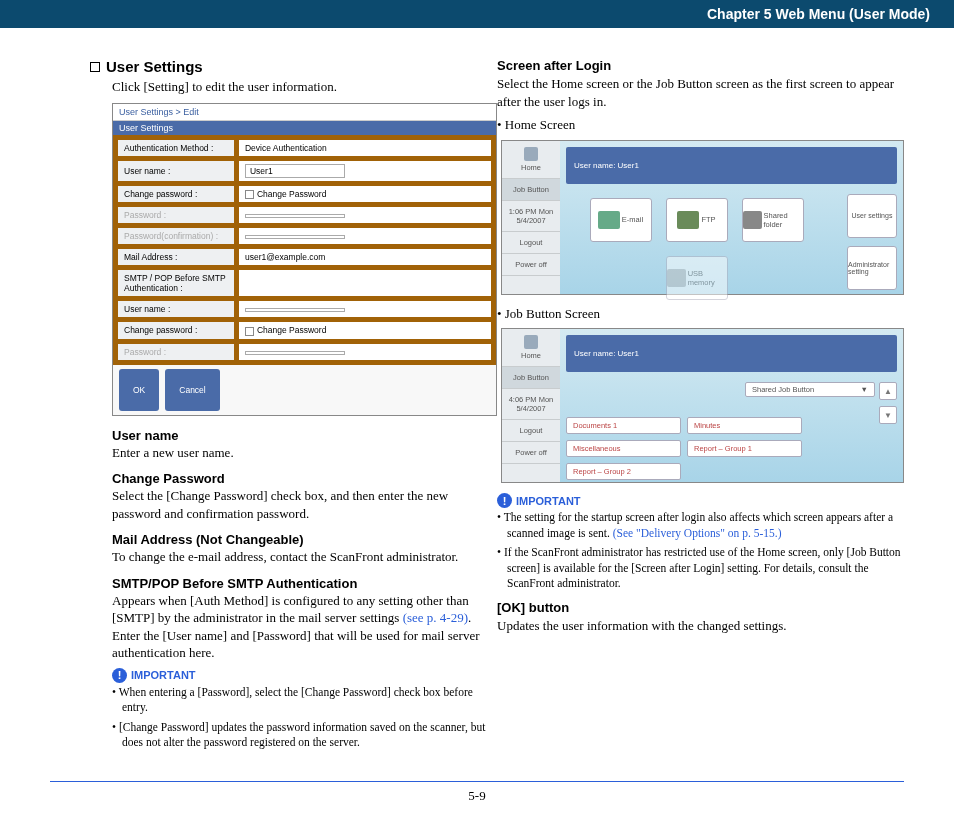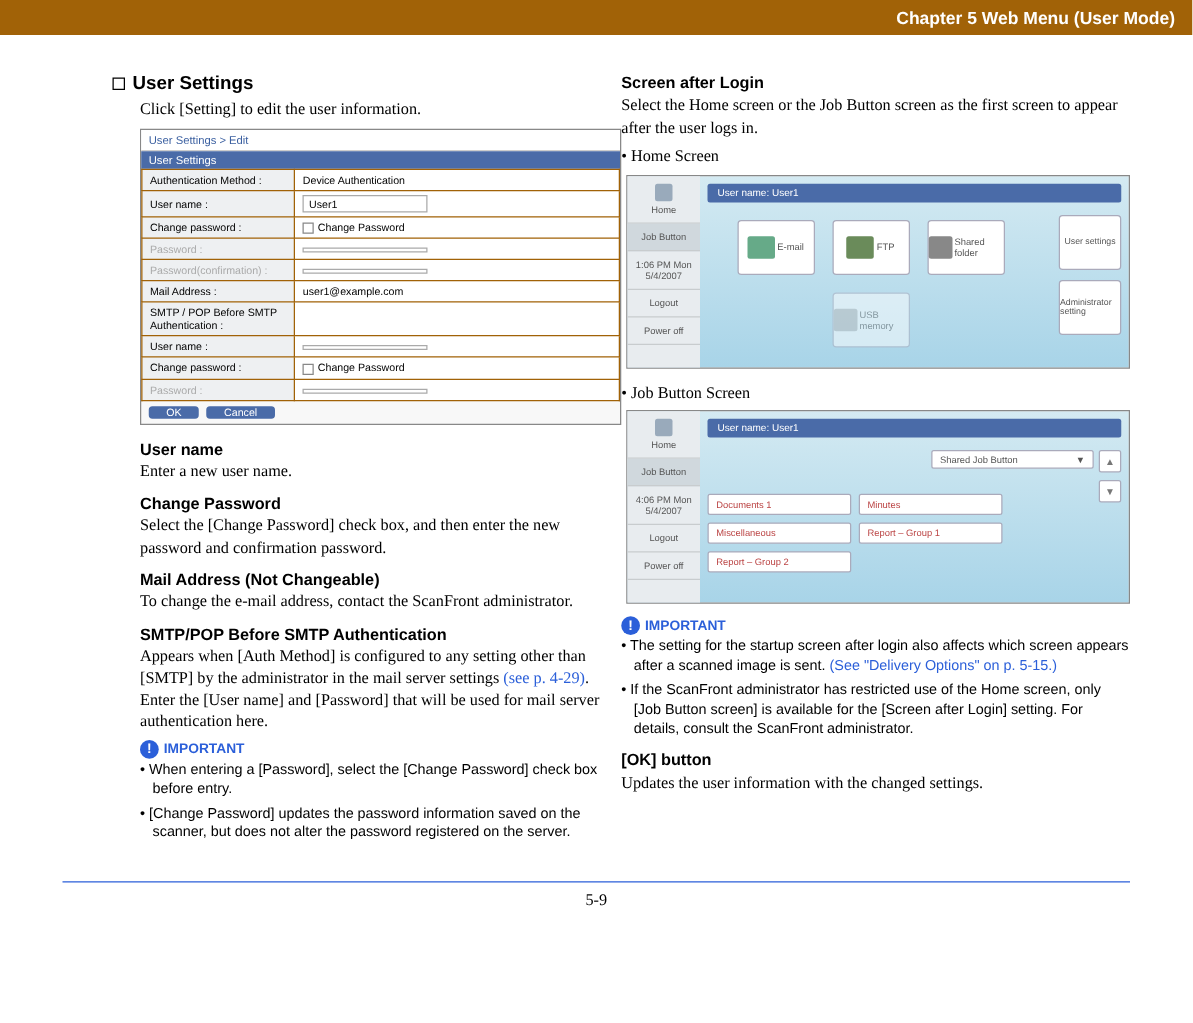--- a/index.html
+++ b/index.html
@@ -1,50 +1,50 @@
 <!DOCTYPE html>
 <html><head>
 <meta charset="utf-8">
 <style>
 *{box-sizing:border-box;margin:0;padding:0}
 body{font-family:Georgia,"Times New Roman",serif;font-size:13px;color:#000;background:#fff;width:954px}
-.header-bar{background:#a16207;color:#fff;padding:6px 14px;text-align:right;font-family:Arial,sans-serif;font-weight:bold;font-size:14px}
+.header-bar{background:#0c4a6e;color:#fff;padding:6px 24px;text-align:right;font-family:Arial,sans-serif;font-weight:bold;font-size:14px}
 .page-content{display:flex;padding:30px 50px 20px 90px}
 .col{flex:1;min-width:0}
 .section-marker{font-family:Arial,sans-serif;font-weight:bold;font-size:15px;margin-bottom:4px;display:flex;align-items:center;gap:6px}
 .box-icon{display:inline-block;width:10px;height:10px;border:1.5px solid #000}
 .intro{margin:0 0 8px 22px}
 .fig{border:1px solid #888;margin:4px 0 12px 22px;background:#f8f8f8}
 .fig-hdr{background:#4a6ba8;color:#fff;font-family:Arial,sans-serif;font-size:9px;padding:2px 6px}
 .fig-crumb{background:#fff;color:#3a5fa0;font-family:Arial,sans-serif;font-size:9px;padding:3px 6px;border-bottom:1px solid #ccc}
 .fig-table{width:100%;border-collapse:collapse;font-family:Arial,sans-serif;font-size:8.5px}
-.fig-table td{border:1px solid #a16207;padding:3px 6px;background:#fff}
+.fig-table td{border:5px solid #a16207;padding:3px 6px;background:#fff}
 .fig-table td.lbl{background:#eef0f2;width:32%}
 .fig-input{border:1px solid #aaa;padding:1px 4px;background:#fff;display:inline-block;min-width:100px;font-size:8.5px}
 .fig-btns{padding:4px 6px;display:flex;gap:6px}
-.fig-btn{background:#4a6ba8;color:#fff;border-radius:3px;padding:0 14px;font-size:8.5px;font-family:Arial,sans-serif}
+.fig-btn{background:#4a6ba8;color:#fff;border-radius:3px;padding:16px 14px;font-size:8.5px;font-family:Arial,sans-serif}
 .sub-h{font-family:Arial,sans-serif;font-weight:bold;margin:10px 0 1px 22px}
 .sub-p{margin:0 0 6px 22px;line-height:1.35}
 .link{color:#2b5fd9}
 .important-row{display:flex;align-items:center;gap:4px;margin:6px 0 2px 22px}
 .important-badge{background:#2b5fd9;color:#fff;border-radius:50%;width:15px;height:15px;display:flex;align-items:center;justify-content:center;font-weight:bold;font-family:Arial,sans-serif;font-size:11px}
 .important-text{color:#2b5fd9;font-family:Arial,sans-serif;font-weight:bold;font-size:11px}
 ul.notes{list-style:none;margin-left:22px}
-ul.notes li{font-family:Liberation Sans, sans-serif;font-size:11.5px;line-height:1.35;margin-bottom:4px;padding-left:10px;text-indent:-10px}
+ul.notes li{font-family:Liberation Serif, serif;font-size:11.5px;line-height:1.35;margin-bottom:4px;padding-left:10px;text-indent:-10px}
 ul.notes li::before{content:"• "}
 .col2 .sub-h2{font-family:Arial,sans-serif;font-weight:bold;margin-bottom:2px}
 .col2 p{line-height:1.35;margin-bottom:6px}
 .bullet-line{margin:4px 0 2px 0}
 .screenshot{border:1px solid #888;margin:4px 0 10px 4px;background:linear-gradient(#d4eaf2,#a8d4e8);height:155px;display:flex;font-family:Arial,sans-serif;font-size:8px}
 .ss-sidebar{width:58px;background:#e8ecef;display:flex;flex-direction:column}
 .ss-sb-item{border-bottom:1px solid #c8ccce;padding:6px 2px;text-align:center;font-size:7.5px;color:#555}
 .ss-sb-item.active{background:#d0d8dd}
 .ss-sb-ico{display:block;width:14px;height:14px;margin:0 auto 2px;background:#9ab;border-radius:2px}
 .ss-main{flex:1;padding:6px}
-.ss-topbar{background:#4a6ba8;color:#fff;padding:3px 8px;margin-bottom:10px;border-radius:2px;font-size:8px}
+.ss-topbar{background:#4a6ba8;color:#fff;padding:14px 8px;margin-bottom:10px;border-radius:2px;font-size:8px}
 .ss-grid{display:flex;gap:14px;justify-content:center;flex-wrap:wrap;padding:4px 10px}
 .ss-tile{background:#fff;border:1px solid #aab;border-radius:3px;width:62px;height:44px;display:flex;flex-direction:row;align-items:center;justify-content:center;font-size:7.5px;color:#555;gap:2px}
 .ss-tile-ico{width:22px;height:18px;background:#6a8;border-radius:2px}
 .ss-side-tiles{display:flex;flex-direction:column;gap:8px;margin-left:10px}
 .ss-row{display:flex;gap:10px;align-items:flex-start}
 .ss-small-tile{background:#fff;border:1px solid #aab;border-radius:3px;width:50px;height:44px;display:flex;flex-direction:column;align-items:center;justify-content:center;font-size:7px;color:#555}
 .ss-job-list{flex:1;padding:6px}
 .ss-dd{background:#fff;border:1px solid #aab;border-radius:2px;width:130px;margin-left:auto;padding:2px 6px;font-size:7.5px;color:#555;margin-bottom:20px;display:flex;justify-content:space-between}
 .ss-job-grid{display:flex;flex-wrap:wrap;gap:6px}
 .ss-job{background:#fff;border:1px solid #aab;border-radius:2px;width:115px;padding:3px 6px;font-size:7.5px;color:#b44}

